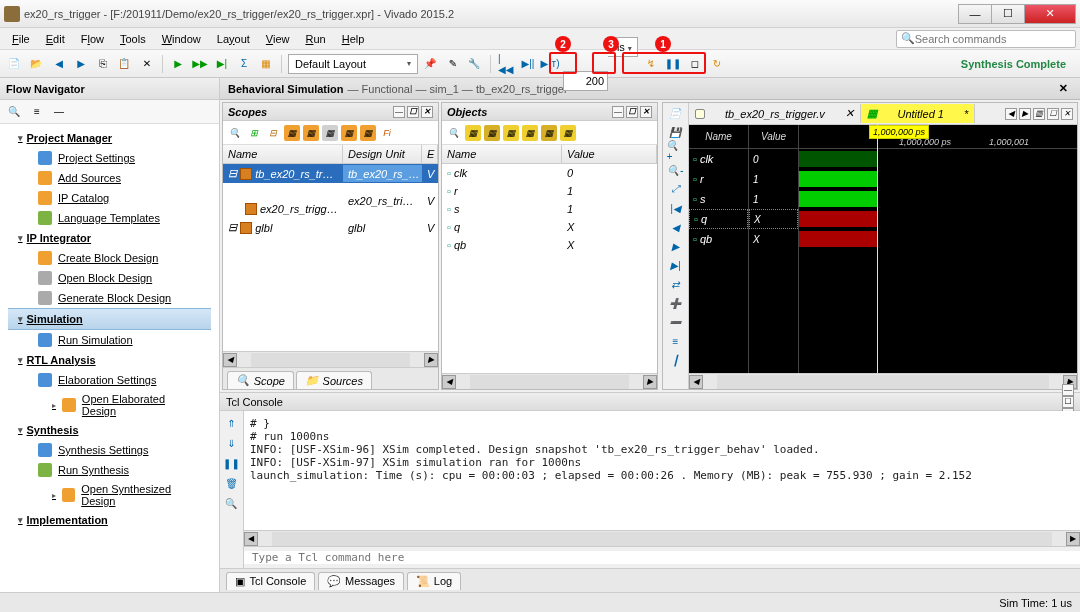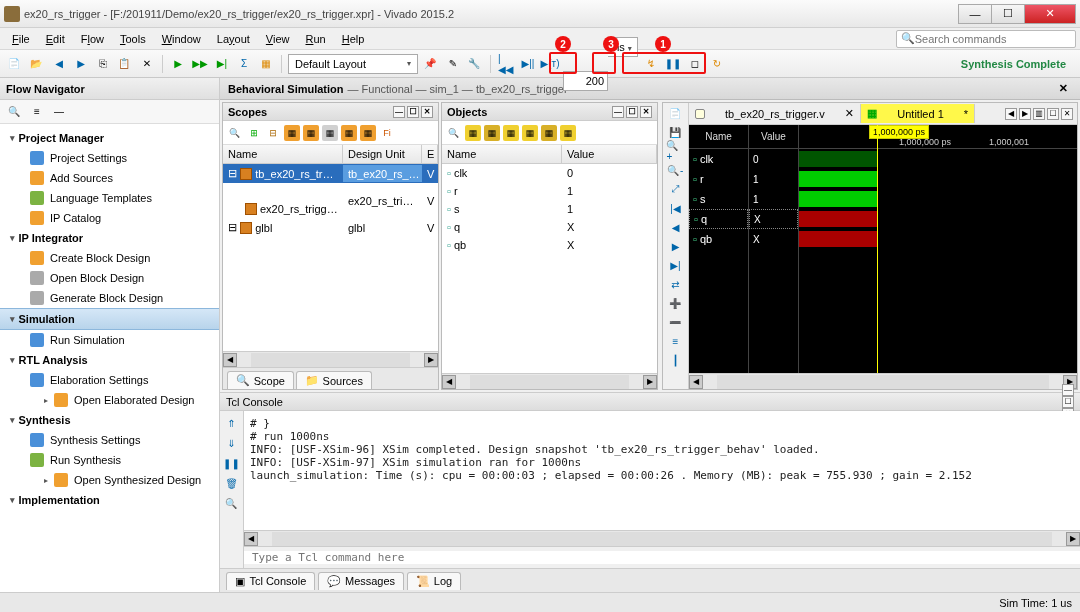--- a/index.html
+++ b/index.html
@@ -24,33 +24,33 @@
 .layout-sel { border:1px solid #aaa; height:20px; width:130px; background:#fff; display:flex; align-items:center; padding:0 6px; }
 .runtime-input { width:45px; height:20px; border:1px solid #aaa; text-align:right; padding:0 3px; background:#fff;margin-top:34px;}
 .unit-sel { width:30px; height:20px; border:1px solid #aaa; border-left:none; background:#fff; text-align:center; line-height:18px; }
 .redbox { position:absolute; border:2px solid #e11; border-radius:2px; pointer-events:none; }
 .circle { position:absolute; width:16px; height:16px; background:#e11; color:#fff; border-radius:50%; font-size:10px; display:flex; align-items:center; justify-content:center; font-weight:bold; }
 .status-right { margin-left:auto; color:#284; font-weight:bold; padding-right:8px;}
 .main { display:flex; height: calc(100% - 28px - 22px - 28px - 20px); }
 .nav { width: 220px; background:#f7f7f7; border-right:1px solid #ccc; display:flex; flex-direction:column; }
 .panel-title { height:22px; background:linear-gradient(to bottom,#f0f0f0,#e0e0e0); border-bottom:1px solid #ccc; display:flex; align-items:center; padding:0 6px; font-weight:bold; }
 .nav-toolbar { height:24px; display:flex; align-items:center; padding:0 6px; gap:4px; border-bottom:1px solid #ddd; }
-.nav-body { flex:1; overflow-y:auto; padding: 4px 0; background:#fff;}
+.nav-body { flex:1; overflow-y:auto; padding: 4px 8px; background:#fff;text-decoration:underline;}
 .nav-section { font-weight:bold; padding: 4px 10px; display:flex; align-items:center; cursor:pointer; }
 .nav-section::before { content:"▾"; margin-right:4px; font-size:9px; color:#555;}
 .nav-item { padding: 3px 10px 3px 30px; display:flex; align-items:center; gap:6px; cursor:pointer;}
 .nav-item.sub { padding-left: 44px; }
 .nav-ico { width:14px; height:14px; border-radius:2px; }
 .ico-blue { background:#4a90d9;} .ico-orange { background:#f0a030;} .ico-green { background:#7cb342;} .ico-grey{background:#aaa;}
 .nav-section.selected { background: linear-gradient(to bottom,#d5e7f7,#b8d4eb); border:1px solid #8cb7dc; border-left:none; border-right:none; }
 .center { flex:1; display:flex; flex-direction:column; }
 .sim-title { height:22px; background:linear-gradient(to bottom,#e8e8e8,#d8d8d8); display:flex; align-items:center; padding:0 8px; font-weight:bold; border-bottom:1px solid #bbb; }
 .sim-title .sub { font-weight:normal; color:#555; margin-left:4px; }
 .sim-title .close-x{ margin-left:auto; cursor:pointer; padding:0 4px;}
-.sim-body { flex:1; display:flex; min-height:0;}
+.sim-body { flex:1; display:flex; min-height:0;font-style:italic;}
 .left-panels { flex:0 0 440px; display:flex; gap:2px; padding:2px; }
 .panel { flex:1; background:#fff; border:1px solid #bbb; display:flex; flex-direction:column; min-width:0;}
 .panel-head { height:18px; background:linear-gradient(to bottom,#eee,#ddd); padding:0 5px; display:flex; align-items:center; border-bottom:1px solid #ccc; font-weight:bold;}
 .panel-head .pctrls { margin-left:auto; display:flex; gap:2px;}
 .pctrl{width:12px;height:12px;border:1px solid #999;background:#f8f8f8;cursor:pointer;font-size:8px;display:flex;align-items:center;justify-content:center;}
 .mini-toolbar { height:24px; display:flex; align-items:center; padding:0 4px; gap:3px; border-bottom:1px solid #ddd; }
 .mtbtn { width:16px;height:16px;border-radius:2px;cursor:pointer;display:flex;align-items:center;justify-content:center;font-size:9px;}
 .table-head { display:flex; background:linear-gradient(to bottom,#f8f8f8,#e8e8e8); border-bottom:1px solid #ccc; }
 .th { padding:3px 5px; border-right:1px solid #ccc; font-size:11px;}
 .table-body { flex:1; overflow:auto; }
@@ -184,26 +184,26 @@
         <div class="nav-section">Project Manager</div>
         <div class="nav-item">
           <div class="nav-ico ico-blue"></div>
           <span>Project Settings</span>
         </div>
         <div class="nav-item">
           <div class="nav-ico ico-orange"></div>
           <span>Add Sources</span>
         </div>
         <div class="nav-item">
+          <div class="nav-ico ico-orange"></div>
+          <span>IP Catalog</span>
+        </div>
+        <div class="nav-item">
           <div class="nav-ico ico-green"></div>
           <span>Language Templates</span>
-        </div>
-        <div class="nav-item">
-          <div class="nav-ico ico-orange"></div>
-          <span>IP Catalog</span>
         </div>
         <div class="nav-section">IP Integrator</div>
         <div class="nav-item">
           <div class="nav-ico ico-orange"></div>
           <span>Create Block Design</span>
         </div>
         <div class="nav-item">
           <div class="nav-ico ico-grey"></div>
           <span>Open Block Design</span>
         </div>

